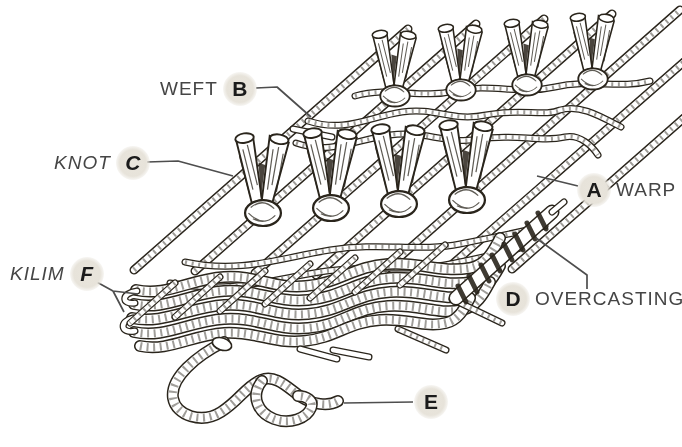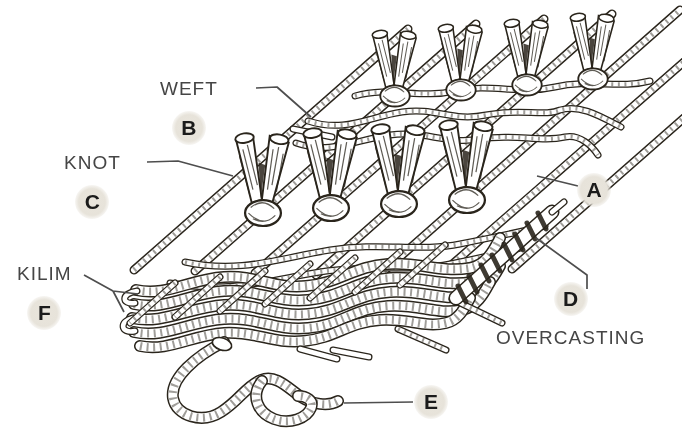--- a/index.html
+++ b/index.html
@@ -15,31 +15,31 @@
   .warp .ro{stroke-width:9}.warp .ri{stroke-width:6}.warp .rt{stroke-width:5}
   .thin .ro{stroke-width:7}.thin .ri{stroke-width:4.5}.thin .rt{stroke-width:4}
   .thick .ro{stroke-width:12}.thick .ri{stroke-width:9}.thick .rt{stroke-width:8}
   .tf{fill:#fff;stroke:#2a251c;stroke-width:1.7;}
   .kb{stroke-width:2;}
   .hx{fill:none;stroke:#2a251c;stroke-width:1.1;opacity:.75;}
   .dk{fill:#2a251c;opacity:.85;}
   .band{stroke:#2a251c;stroke-width:5;stroke-linecap:round;opacity:.9;}
   .lead{stroke:#4e4e4e;stroke-width:1.7;fill:none;stroke-linejoin:round;}
   
-  .lab{position:absolute;display:flex;align-items:center;gap:5px;flex-direction:column;}
+  .lab{position:absolute;display:flex;align-items:center;gap:5px;}
   .ltxt{font-size:19px;color:#454545;letter-spacing:1px;white-space:nowrap;line-height:34px;}
   .badge{
     width:34px;height:34px;border-radius:50%;flex:0 0 34px;
     display:flex;align-items:center;justify-content:center;
     background:radial-gradient(circle at 50% 50%, #e9e5dc 0%, #e7e3da 55%, rgba(231,227,218,0) 78%);
     font-size:21px;font-weight:700;color:#1b1b1b;
   }
   .lab-weft{left:160px;top:72px;}
-  .lab-knot{left:64px;top:146px;}
-  .lab-kilim{left:17px;top:257px;}
+  .lab-knot{left:54px;top:146px;font-style:italic;}
+  .lab-kilim{left:10px;top:257px;font-style:italic;}
   .lab-warp{left:577px;top:173px;}
   .lab-overcasting{left:496px;top:282px;}
   .lab-fringe{left:414px;top:385px;}
 </style>
 </head>
 <body>
 
 <div class="stage">
 
 <svg width="682" height="447" viewBox="0 0 682 447" xmlns="http://www.w3.org/2000/svg">
@@ -330,20 +330,21 @@
   <span class="badge">C</span>
 </div>
 
 <div class="lab lab-kilim">
   <span class="ltxt">KILIM</span>
   <span class="badge">F</span>
 </div>
 
 <div class="lab lab-warp">
   <span class="badge">A</span>
+  <span class="ltxt">WARP</span>
 </div>
 
 <div class="lab lab-overcasting">
   <span class="badge">D</span>
   <span class="ltxt">OVERCASTING</span>
 </div>
 
 <div class="lab lab-fringe">
   <span class="badge">E</span>
 </div>

